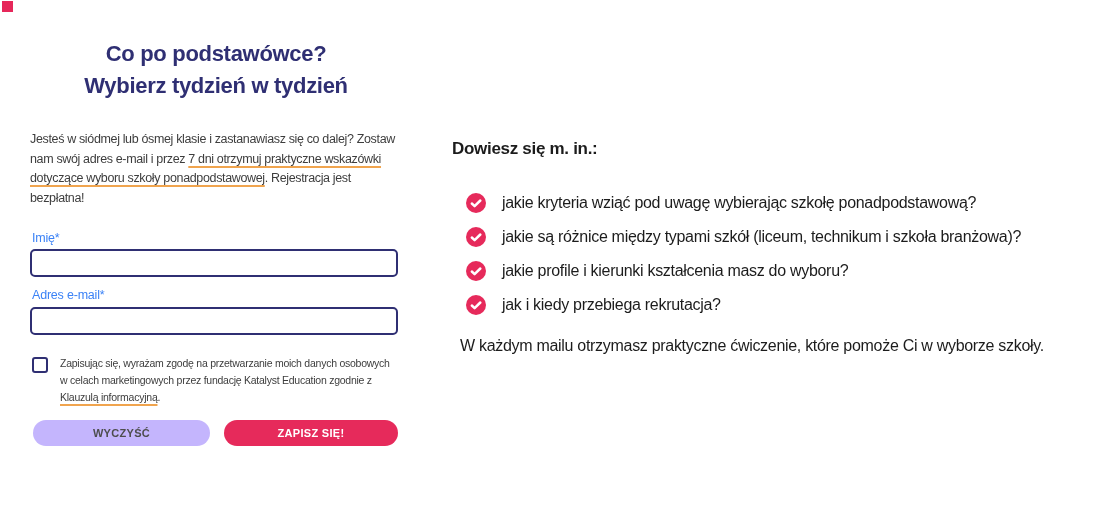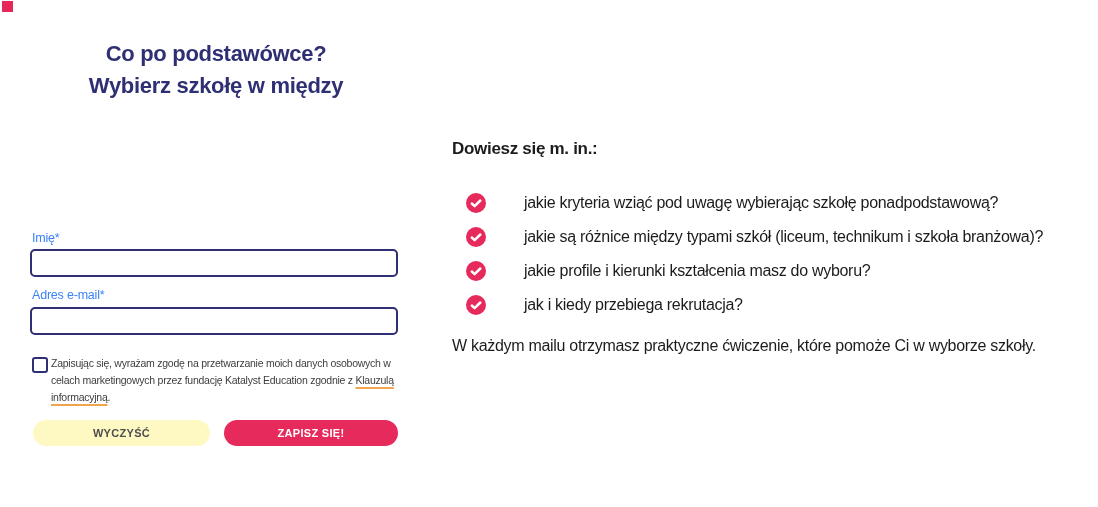--- a/index.html
+++ b/index.html
@@ -45,68 +45,69 @@
   .label-name  { top: 231px; }
   .label-email { top: 288px; }
   .text-input {
     position: absolute; left: 0; width: 368px; height: 28px;
     border: 2px solid #2f2f73; border-radius: 5px;
     background: #ffffff; outline: none;
     font-family: inherit; font-size: 14px; color: #3d3d3d; padding: 0 8px;
   }
   .input-name  { top: 249px; }
   .input-email { top: 307px; }
-  .consent { position: absolute; top: 355px; left: 2px; width: 366px; display: flex; gap: 3px; }
+  .consent { position: absolute; top: 355px; left: 2px; width: 366px; display: flex; gap: 12px; }
   .consent-checkbox {
     appearance: none; -webkit-appearance: none;
     flex: 0 0 auto; width: 16px; height: 16px; margin: 2px 0 0 0;
     border: 2px solid #2f2f73; border-radius: 3px; background: #fff; cursor: pointer;
   }
   .consent-text {
     font-size: 10.5px; line-height: 17px; letter-spacing: -0.25px; color: #3d3d3d;
   }
   .buttons { position: absolute; top: 420px; left: 3px; width: 365px; display: flex; gap: 14px; }
   .btn {
     border: none; border-radius: 13px; height: 26px;
     font-family: inherit; font-size: 11px; font-weight: bold;
     letter-spacing: 0.3px; cursor: pointer; padding: 0;
   }
-  .btn-clear  { width: 177px; background: #fef9c3; color: #4d4d4d; }
+  .btn-clear  { width: 177px; background: #c4b5fd; color: #4d4d4d; }
   .btn-submit { width: 174px; background: #e62a5b; color: #ffffff; }
   
   .right-col { position: absolute; left: 452px; top: 0; width: 646px; height: 507px; }
   .benefits-heading {
     position: absolute; top: 139px; left: 0; margin: 0;
     font-size: 17px; font-weight: bold; color: #1c1c1c; letter-spacing: -0.3px;
   }
   .benefits-list {
     position: absolute; top: 186px; left: 14px;
     list-style: none; margin: 0; padding: 0;
   }
   .benefit-item {
-    height: 34px; display: flex; align-items: center; gap: 38px;
+    height: 34px; display: flex; align-items: center; gap: 16px;
     font-size: 16px; color: #1c1c1c; letter-spacing: -0.3px; white-space: nowrap;
   }
   .check-icon { flex: 0 0 auto; width: 20px; height: 20px; display: block; }
   .closing {
     position: absolute; top: 332px; left: 0; width: 600px; margin: 0;
-    font-size: 16px; line-height: 27px; color: #1c1c1c; letter-spacing: -0.3px;
+    font-size: 16px; line-height: 27px; color: #1c1c1c; letter-spacing: -0.3px; text-align: center;
   }
 </style>
 </head>
 <body>
 
 <div class="corner-mark"></div>
 
 <div class="left-col">
   <h1 class="form-title">
     <span>Co po podstawówce?</span><br>
-    <span>Wybierz szkołę w między</span>
+    <span>Wybierz tydzień w tydzień</span>
   </h1>
 
+  <p class="intro"><span>Jesteś w siódmej lub ósmej klasie i zastanawiasz się co dalej? Zostaw nam swój adres e-mail i przez </span><a class="orange-link">7 dni otrzymuj praktyczne wskazówki dotyczące wyboru szkoły ponadpodstawowej</a><span>. Rejestracja jest bezpłatna!</span></p>
 
   <label class="field-label label-name">Imię*</label>
   <input class="text-input input-name" type="text" value="" style="">
 
   <label class="field-label label-email">Adres e-mail*</label>
   <input class="text-input input-email" type="text" value="" style="">
 
   <div class="consent">
     <input type="checkbox" class="consent-checkbox" style="">
     <div class="consent-text"><span>Zapisując się, wyrażam zgodę na przetwarzanie moich danych osobowych w celach marketingowych przez fundację Katalyst Education zgodnie z </span><a class="orange-link">Klauzulą informacyjną</a><span>.</span></div>

